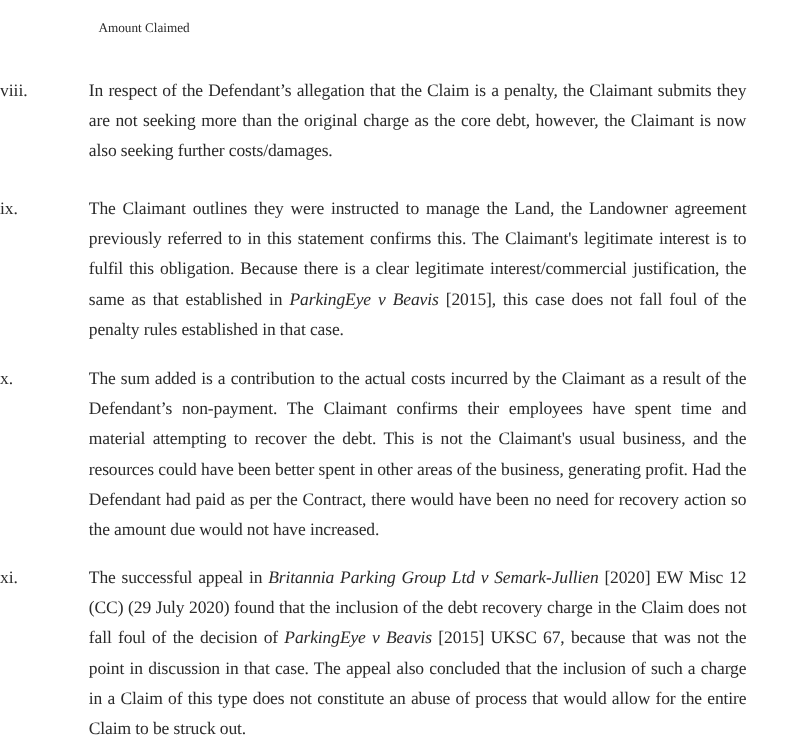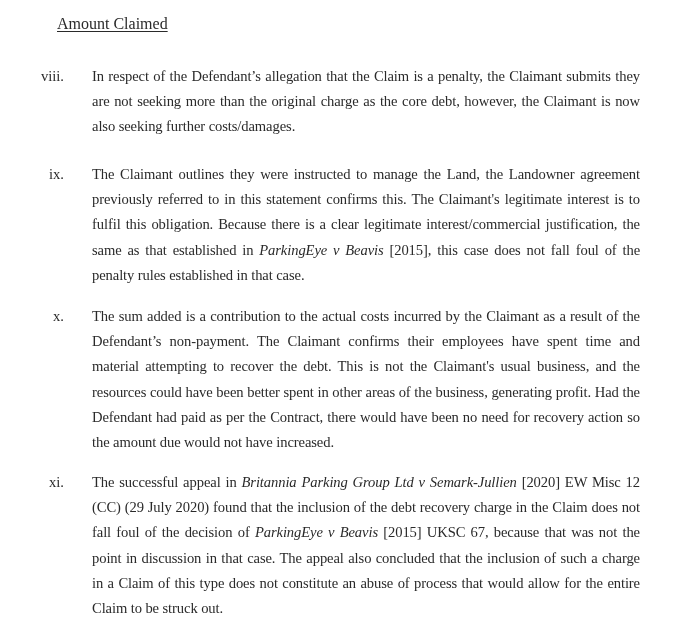--- a/index.html
+++ b/index.html
@@ -11,43 +11,41 @@
       width: 676px;
       height: 624px;
       overflow: hidden;
       position: relative;
       font-family: "Liberation Serif", "DejaVu Serif", serif;
       color: #2a2a2a;
       font-size: 14.6px;
     }
     .heading {
       position: absolute;
-      left: 57px;
+      left: 82px;
       top: 14px;
-      text-decoration: underline;
       text-underline-offset: 2px;
-      font-size: 16px;
+      font-size: 11px;
       line-height: 20px;
       color: #2a2a2a;
     }
     .item {
       position: absolute;
       left: 0;
       width: 676px;
     }
     .marker {
       position: absolute;
       width: 64px;
-      text-align: right;
       left: 0;
       line-height: 25.2px;
     }
     .body {
       position: absolute;
-      left: 92px;
+      left: 74px;
       width: 548px;
       text-align: justify;
       line-height: 25.2px;
       letter-spacing: -0.1px;
     }
     .body i { }
     #item-viii { top: 64px; }
     #item-ix { top: 162px; }
     #item-x { top: 304px; }
     #item-xi { top: 470px; }

